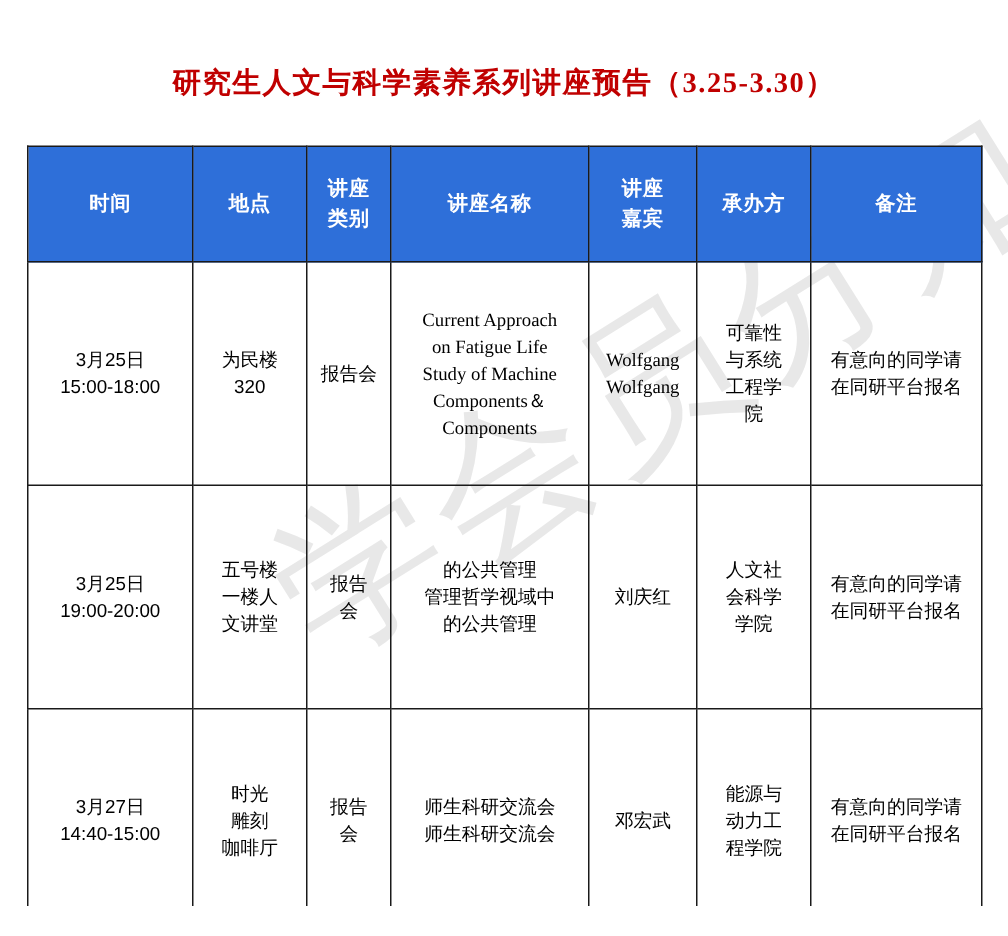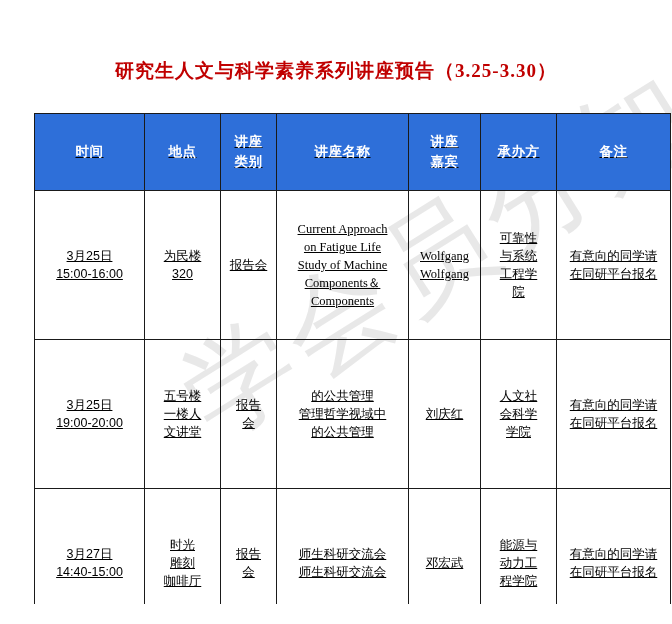--- a/index.html
+++ b/index.html
@@ -11,38 +11,37 @@
     height: 624px;
     background: #ffffff;
     font-family: "Liberation Sans", sans-serif;
     overflow: hidden;
   }
   .page {
     position: relative;
     width: 672px;
     height: 604px;
     box-sizing: border-box;
-    padding: 16px;
+    padding: 0;
     overflow: hidden;
   }
   .title {
     text-align: center;
     color: #c00000;
     font-weight: bold;
     font-size: 19px;
     letter-spacing: 1px;
     padding-top: 42px;
     padding-bottom: 0;
     font-family: "Liberation Serif", serif;
   }
   .table-wrap {
     position: relative;
     margin: 29px 18px 0 18px;
     z-index: 2;
-    text-decoration: underline;
   }
   table.schedule {
     border-collapse: collapse;
     width: 636px;
     table-layout: fixed;
     background: transparent;
   }
   table.schedule th,
   table.schedule td {
     border: 1px solid #1a1a1a;
@@ -139,21 +138,21 @@
             </th>
           <th>
               <span class="cell-line">备注</span>
             </th>
         </tr>
       </thead>
       <tbody id="table-body">
           <tr>
             <td>
               <span class="cell-line">3月25日</span>
-              <span class="cell-line">15:00-16:00</span>
+              <span class="cell-line">15:00-18:00</span>
             </td>
             <td>
               <span class="cell-line">为民楼</span>
               <span class="cell-line">320</span>
             </td>
             <td>
               <span class="cell-line">报告会</span>
             </td>
             <td class="en-cell">
               <span class="cell-line">Current Approach</span>

